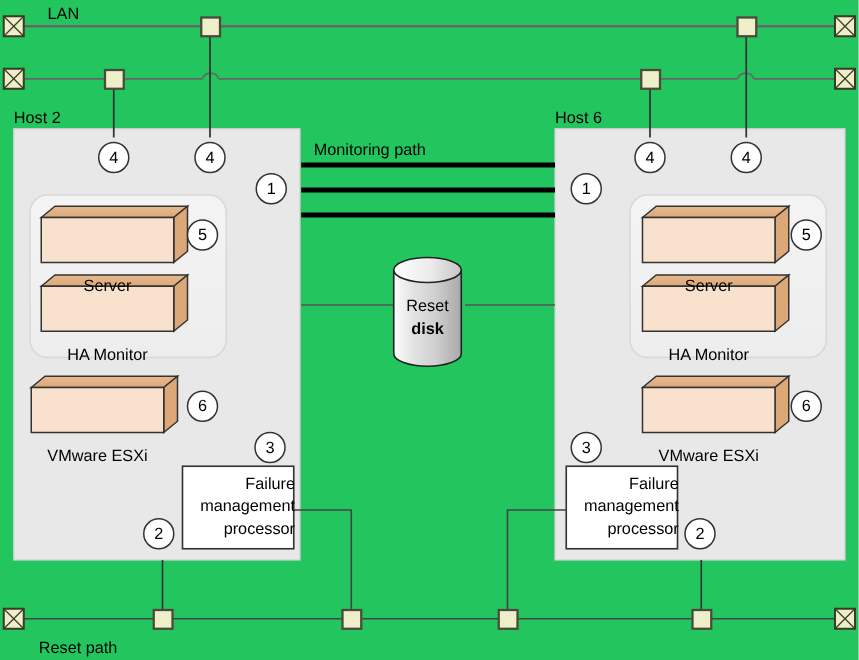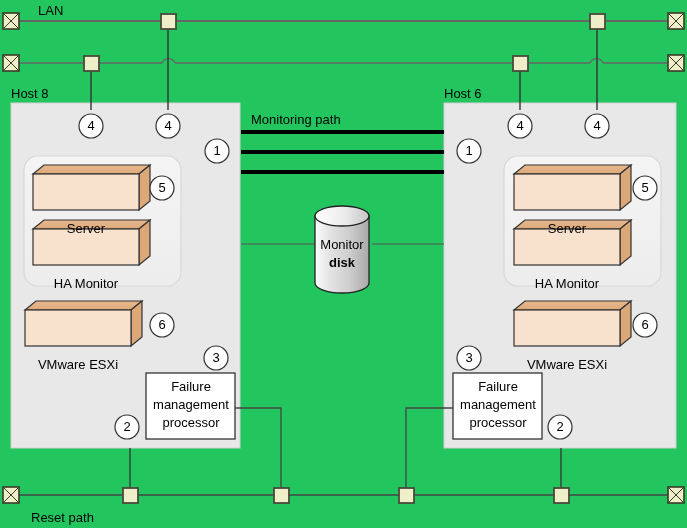--- a/index.html
+++ b/index.html
@@ -36,21 +36,21 @@
     color:#000000;
     white-space:nowrap;
     text-align:center;
     line-height:1;
     margin-top:36px;
   }
   .fmtext{
     position:absolute;
     font-size:13px;
     color:#000000;
-    text-align:center;
+    text-align:right;
     line-height:16px;
     width:90px;
   }
   .disktext{
     position:absolute;
     font-size:13px;
     color:#000000;
     text-align:center;
     line-height:16px;
     width:62px;
@@ -302,42 +302,42 @@
     </g>
     <g>
       <circle cx="469" cy="358" r="12" fill="#ffffff" stroke="#333333" stroke-width="1.2"></circle>
     </g>
     <g>
       <circle cx="560" cy="427" r="12" fill="#ffffff" stroke="#333333" stroke-width="1.2"></circle>
     </g>
   </svg>
 
   <div class="lbl lbl-lan">LAN</div>
-  <div class="lbl lbl-host1">Host 8</div>
+  <div class="lbl lbl-host1">Host 2</div>
   <div class="lbl lbl-host2">Host 6</div>
   <div class="lbl lbl-mon">Monitoring path</div>
   <div class="lbl lbl-reset">Reset path</div>
 
   <div class="boxtext" style="left:33px;top:186px;width:106px;">Server</div>
   <div class="boxtext" style="left:33px;top:241px;width:106px;">HA Monitor</div>
   <div class="boxtext" style="left:25px;top:322px;width:106px;">VMware ESXi</div>
 
   <div class="boxtext" style="left:514px;top:186px;width:106px;">Server</div>
   <div class="boxtext" style="left:514px;top:241px;width:106px;">HA Monitor</div>
   <div class="boxtext" style="left:514px;top:322px;width:106px;">VMware ESXi</div>
 
   <div class="fmtext" style="left:146px;top:379px;">Failure</div>
   <div class="fmtext" style="left:146px;top:397px;">management</div>
   <div class="fmtext" style="left:146px;top:415px;">processor</div>
 
   <div class="fmtext" style="left:453px;top:379px;">Failure</div>
   <div class="fmtext" style="left:453px;top:397px;">management</div>
   <div class="fmtext" style="left:453px;top:415px;">processor</div>
 
-  <div class="disktext" style="left:311px;top:237px;">Monitor</div>
+  <div class="disktext" style="left:311px;top:237px;">Reset</div>
   <div class="disktext" style="left:311px;top:255px;font-weight:bold;">disk</div>
 
   <div class="cnum" style="left:79px;top:114px;">4</div>
   <div class="cnum" style="left:156px;top:114px;">4</div>
   <div class="cnum" style="left:205px;top:139px;">1</div>
   <div class="cnum" style="left:150px;top:176px;">5</div>
   <div class="cnum" style="left:150px;top:313px;">6</div>
   <div class="cnum" style="left:204px;top:346px;">3</div>
   <div class="cnum" style="left:115px;top:415px;">2</div>
 

